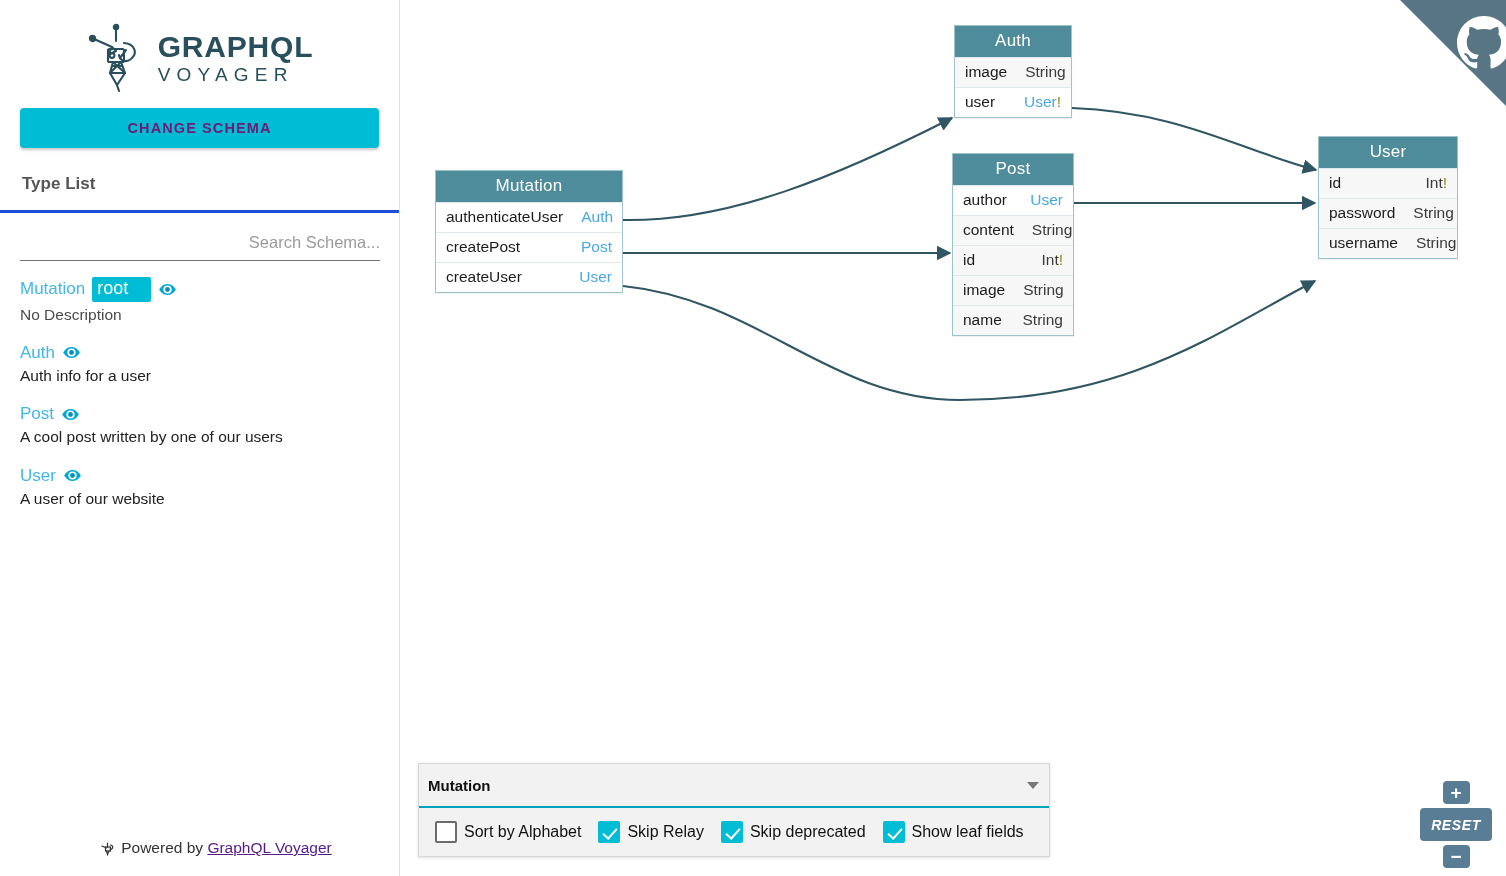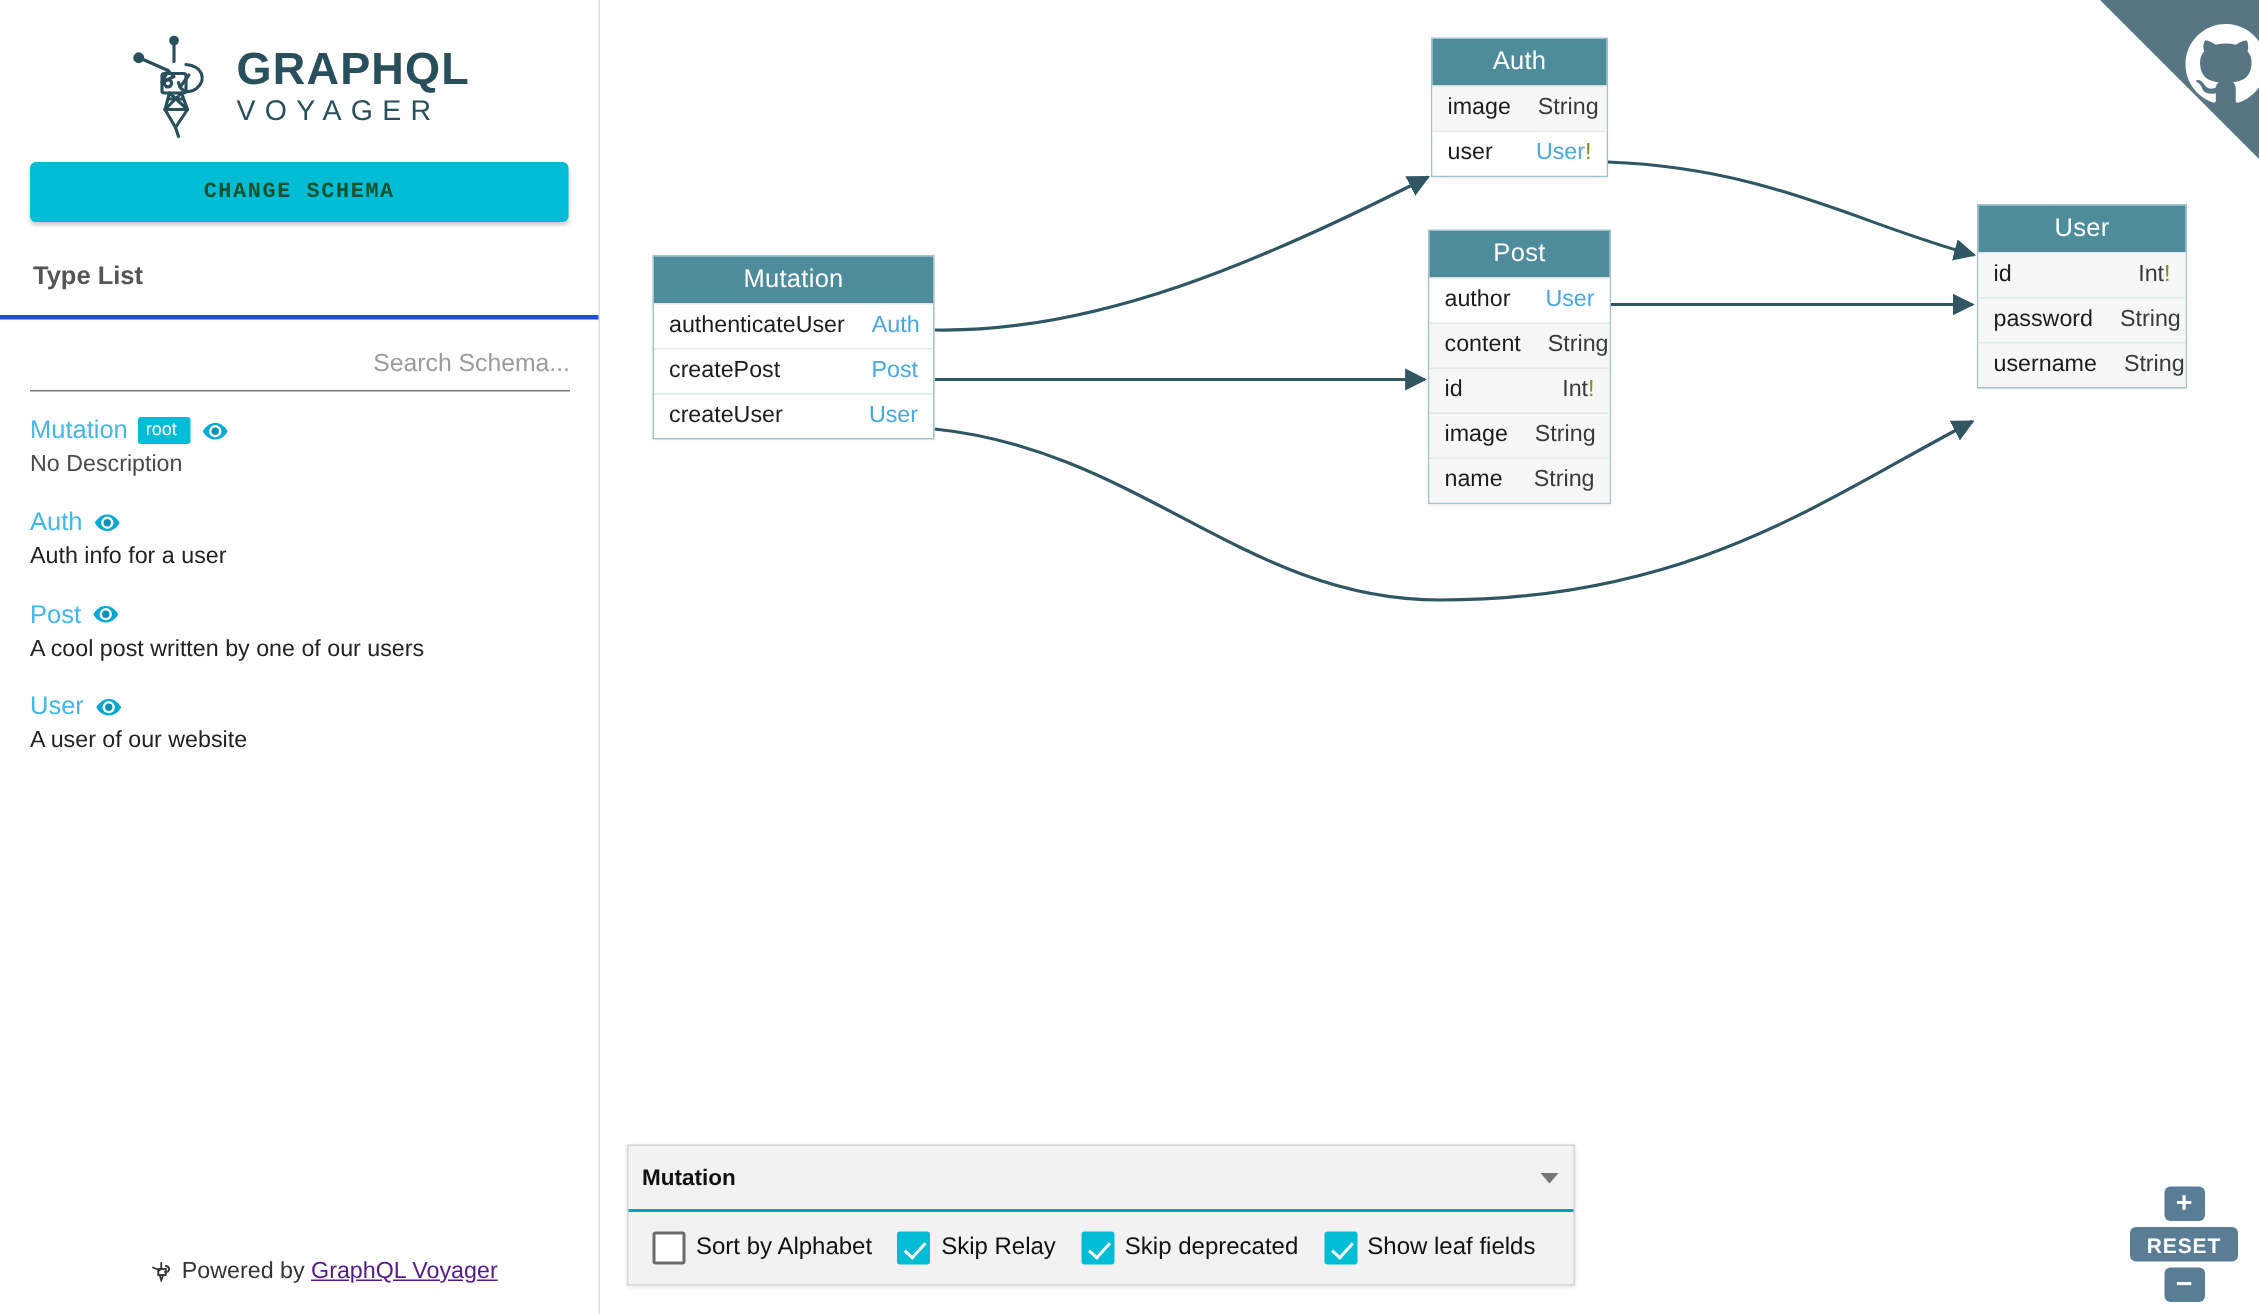--- a/index.html
+++ b/index.html
@@ -50,29 +50,29 @@
     letter-spacing: 6.2px;
     color: #2a4f5c;
     margin-top: 3px;
     font-family: "Liberation Sans", sans-serif;
   }
 
   .change-schema-btn {
     margin: 8px 20px 0 20px;
     height: 40px;
     background: #00bcd4;
-    color: #14532d;
+    color: #701a75;
     border: none;
     border-radius: 4px;
     font-size: 14.5px;
     font-weight: bold;
     letter-spacing: 1.1px;
     cursor: pointer;
     box-shadow: 0 2px 3px rgba(0,0,0,0.22);
-    font-family: Liberation Mono, monospace;
+    font-family: Liberation Sans, sans-serif;
   }
 
   .type-list-header {
     padding: 26px 0 16px 22px;
     font-size: 17px;
     font-weight: bold;
     color: #555555;
     border-bottom: 3px solid #1d4ed8;
   }
 
@@ -99,22 +99,22 @@
   }
   .type-name {
     color: #43b7e8;
     font-size: 17px;
     cursor: pointer;
     font-family: "Liberation Sans", sans-serif;
   }
   .root-badge {
     background: #00bcd4;
     color: #ffffff;
-    font-size: 12px;
-    padding: 1px 9px 2px 5px;
+    font-size: 18px;
+    padding: 1px 23px 2px 5px;
     border-radius: 2px;
     line-height: 1.2;
   }
   .eye-icon { width: 19px; height: 19px; display: block; cursor: pointer; }
   .type-desc {
     font-size: 15.5px;
     color: #222222;
     line-height: 1.25;
   }
   .type-desc.no-desc { color: #4a4a4a; }
@@ -265,24 +265,24 @@
     cursor: pointer;
     font-family: "Liberation Sans", sans-serif;
   }
   .zbtn.sq {
     width: 27px; height: 23px;
     font-size: 19px; font-weight: bold;
     line-height: 1;
     display: flex; align-items: center; justify-content: center;
   }
   .zbtn.reset {
-    width: 72px; height: 23px;
+    width: 72px; height: 33px;
     font-size: 14px; font-weight: bold;
     letter-spacing: 0.6px;
-    display: flex; align-items: center; justify-content: center;
+    display: flex; align-items: center; justify-content: center; font-style: italic;
   }
 
   
   #gh-ribbon {
     position: absolute;
     right: 0; top: 0;
     width: 106px; height: 106px;
     pointer-events: auto;
     cursor: pointer;
   }

